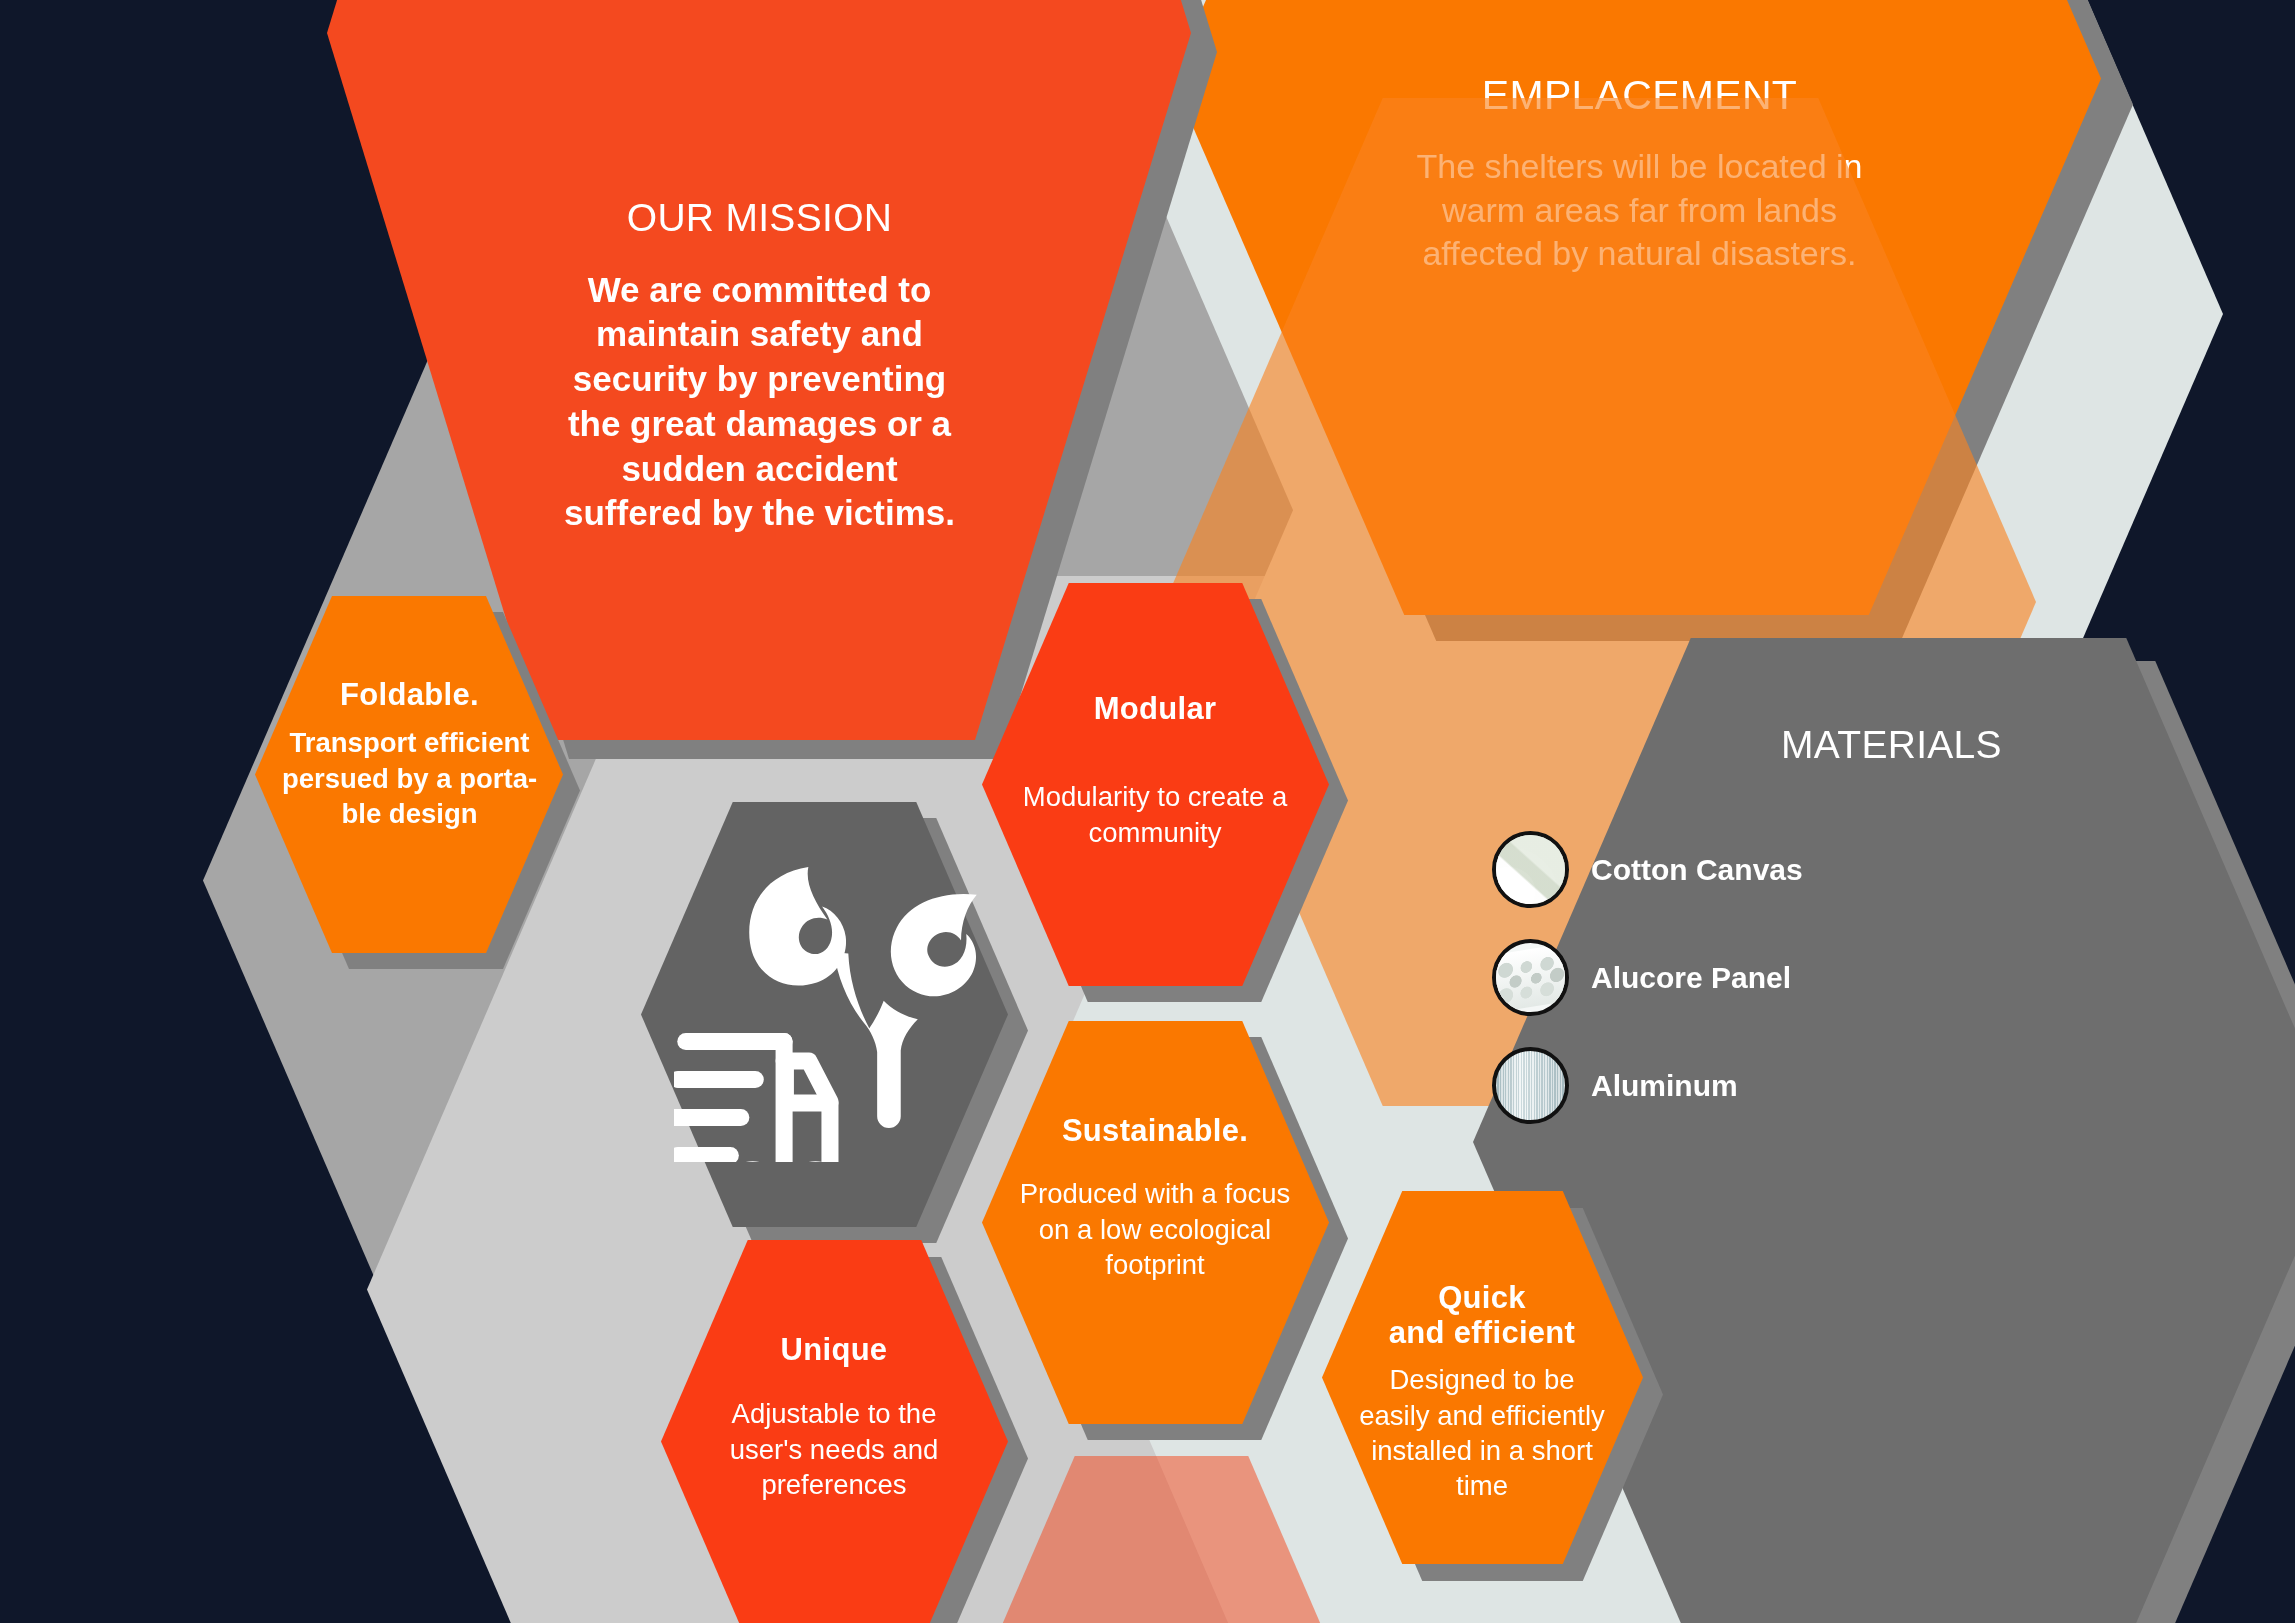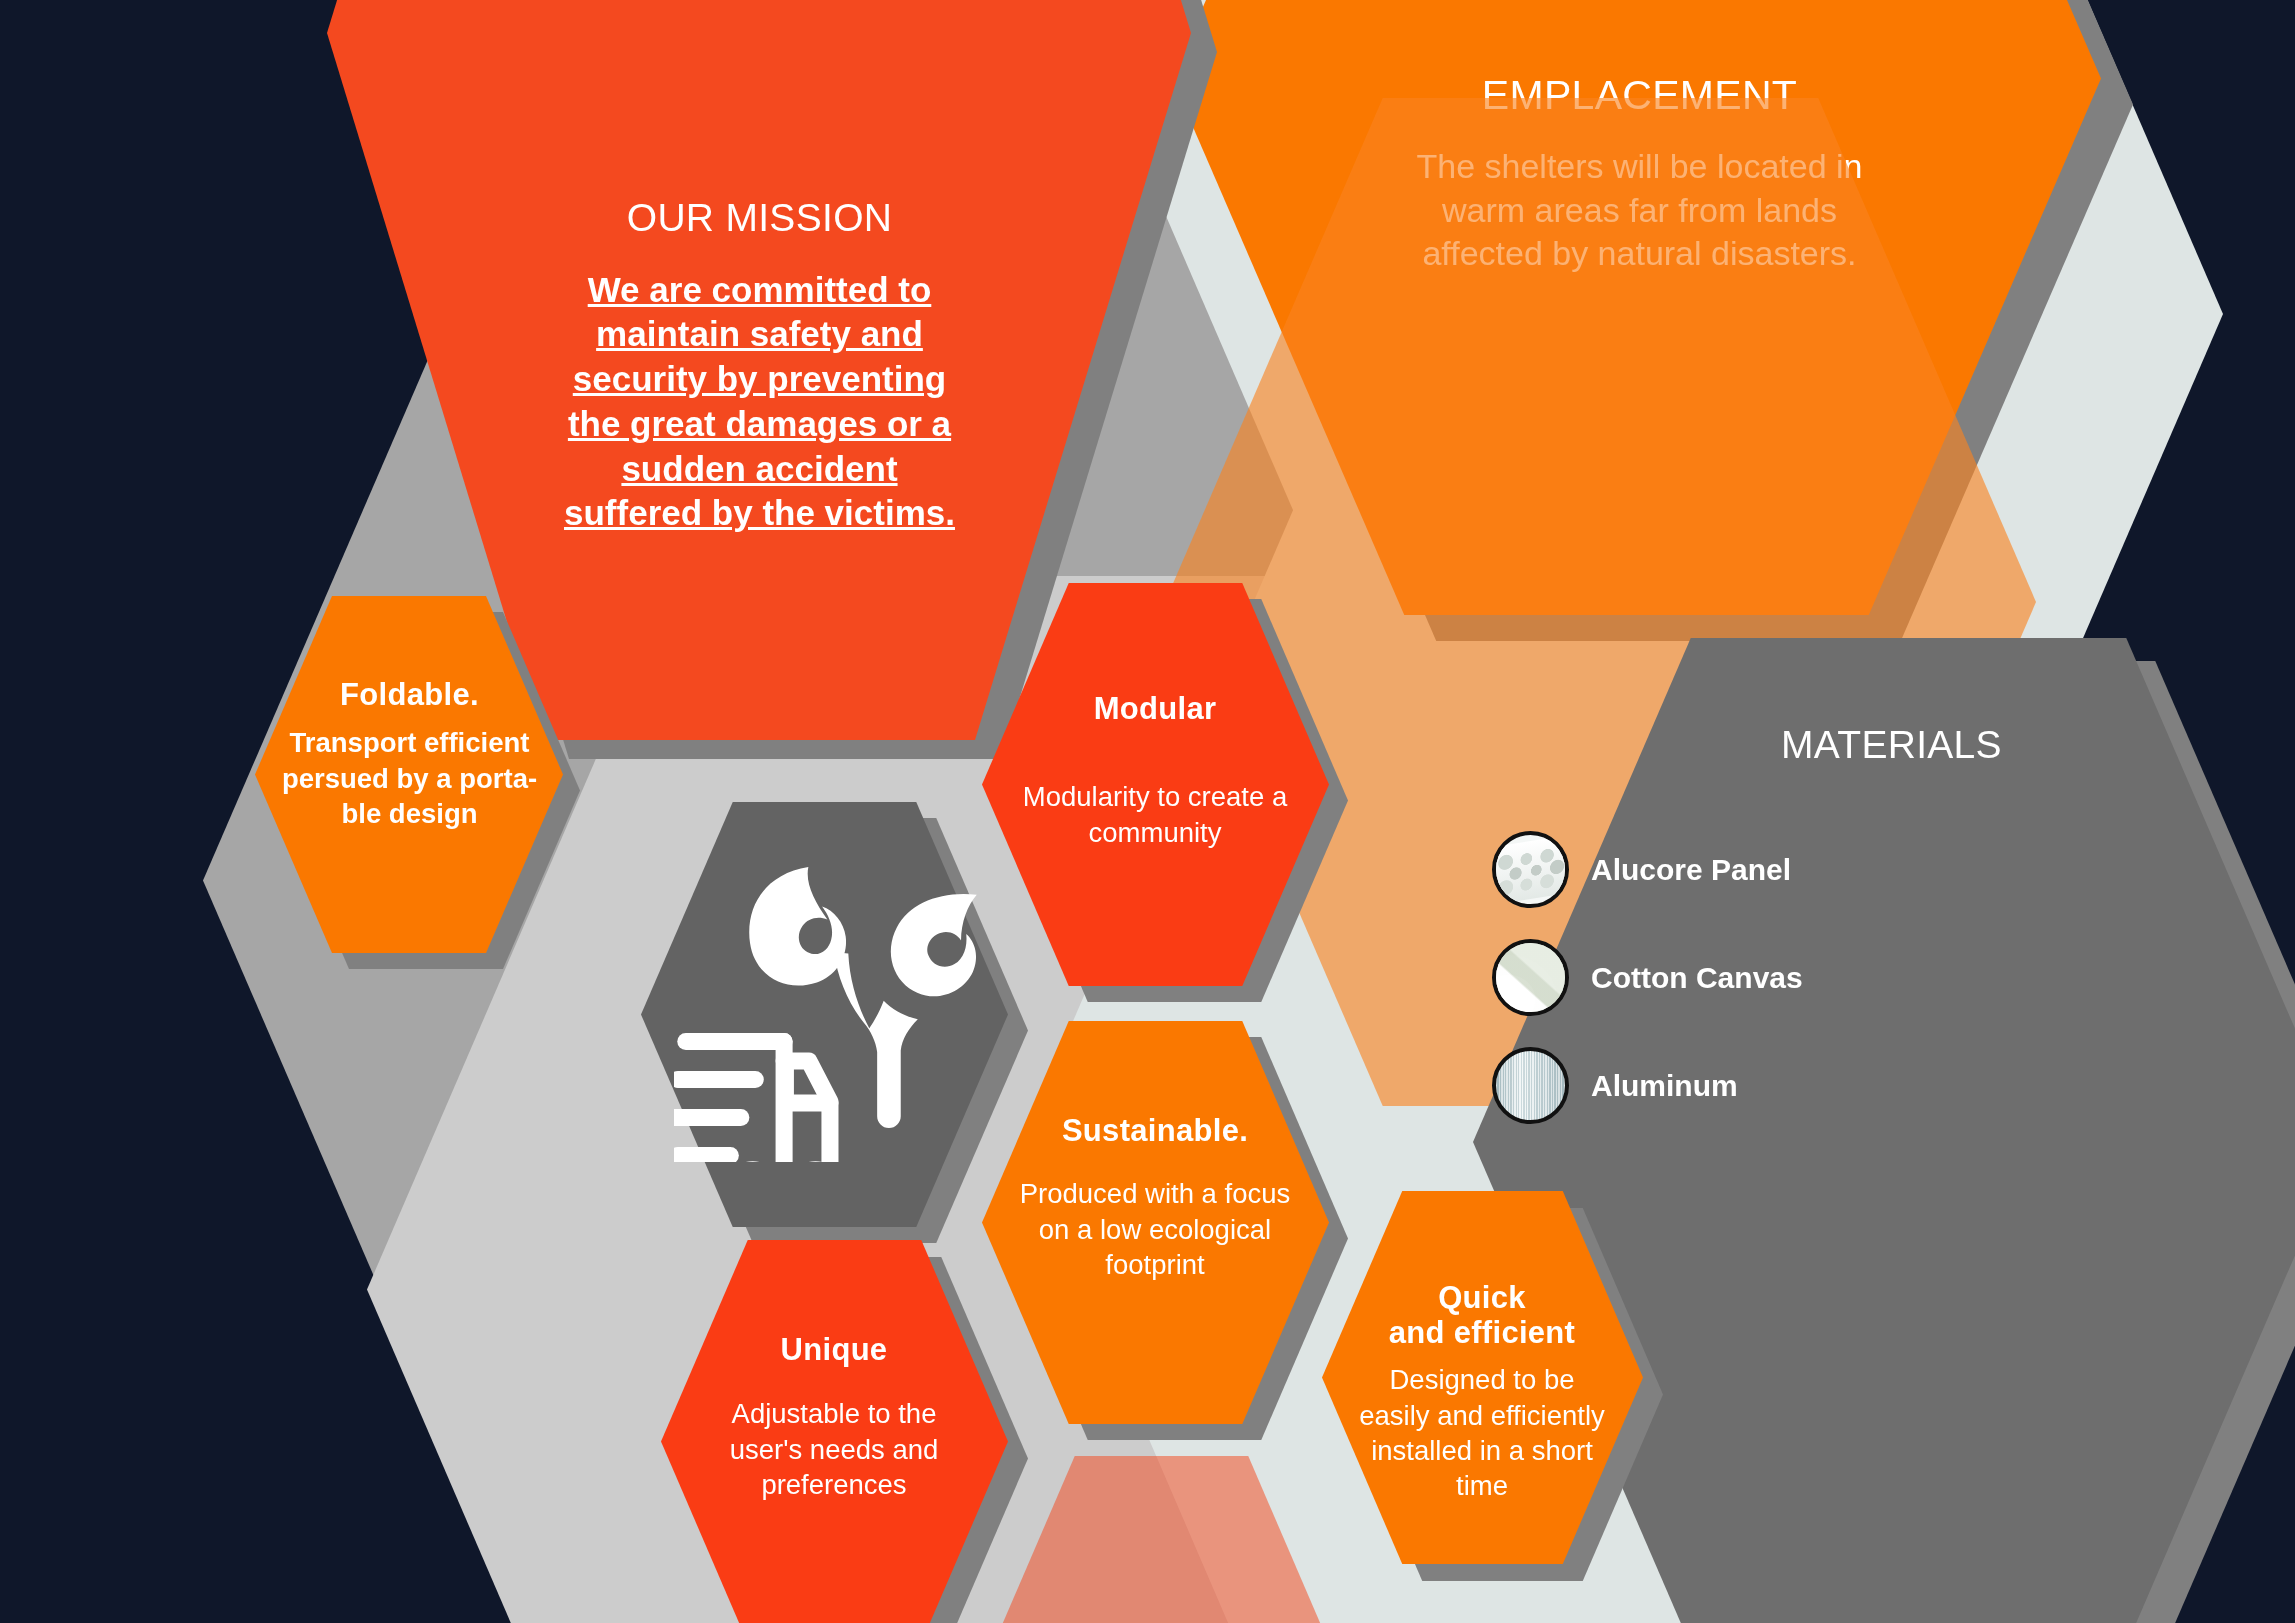--- a/index.html
+++ b/index.html
@@ -109,37 +109,37 @@
   </div>
 
   <div class="hex c-orange-trans" style="left:1165px;top:98px;width:871px;height:1008px;"></div>
 
   <div class="hex shadow" style="left:353px;top:-655px;width:864px;height:1414px;
               -webkit-clip-path:polygon(25% 0%,75% 0%,100% 50%,75% 100%,25% 100%,0% 50%);
               clip-path:polygon(25% 0%,75% 0%,100% 50%,75% 100%,25% 100%,0% 50%);"></div>
   <div class="hex c-red" style="left:327px;top:-674px;width:864px;height:1414px;"></div>
   <div class="hexcontent" style="left:367px;top:196px;width:785px;">
     <div class="ttl" style="font-size:39px;margin-bottom:27.5px;">OUR MISSION</div>
-    <div class="body" style="font-size:35px;line-height:1.28;width:406px;margin:0 auto;font-weight:700;text-decoration:underline;">We are committed to maintain safety and security by preventing the great damages  or a sudden accident suffered by the victims.</div>
+    <div class="body" style="font-size:35px;line-height:1.28;width:406px;margin:0 auto;font-weight:700;">We are committed to maintain safety and security by preventing the great damages  or a sudden accident suffered by the victims.</div>
   </div>
 
   <div class="hex shadow" style="left:1502px;top:661px;width:871px;height:1008px;"></div>
   <div class="hex c-graypanel" style="left:1473px;top:638px;width:871px;height:1008px;"></div>
   <div class="hexcontent" style="left:1499px;top:723px;width:785px;">
     <div class="ttl" style="font-size:39px;margin-bottom:9px;">MATERIALS</div>
   </div>
 
   <div class="mat-list" style="left:1492px;top:831px;">
     <div class="mat-row">
+      <span class="mat-circle sw-canvas"></span>
+      <span class="mat-label">Cotton Canvas</span>
+    </div>
+    <div class="mat-row">
       <span class="mat-circle sw-alucore"></span>
       <span class="mat-label">Alucore Panel</span>
-    </div>
-    <div class="mat-row">
-      <span class="mat-circle sw-canvas"></span>
-      <span class="mat-label">Cotton Canvas</span>
     </div>
     <div class="mat-row">
       <span class="mat-circle sw-aluminum"></span>
       <span class="mat-label">Aluminum</span>
     </div>
   </div>
 
   <div class="hex shadow" style="left:661px;top:818px;width:367px;height:425px;"></div>
   <div class="hex c-centerhex" style="left:641px;top:802px;width:367px;height:425px;"></div>
 

